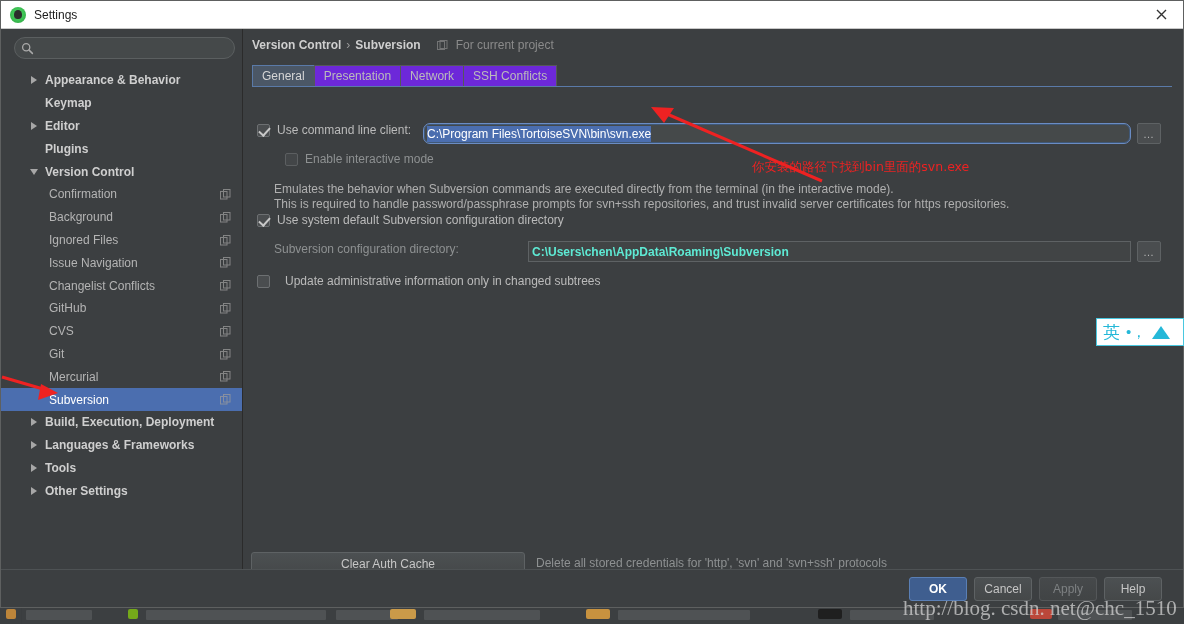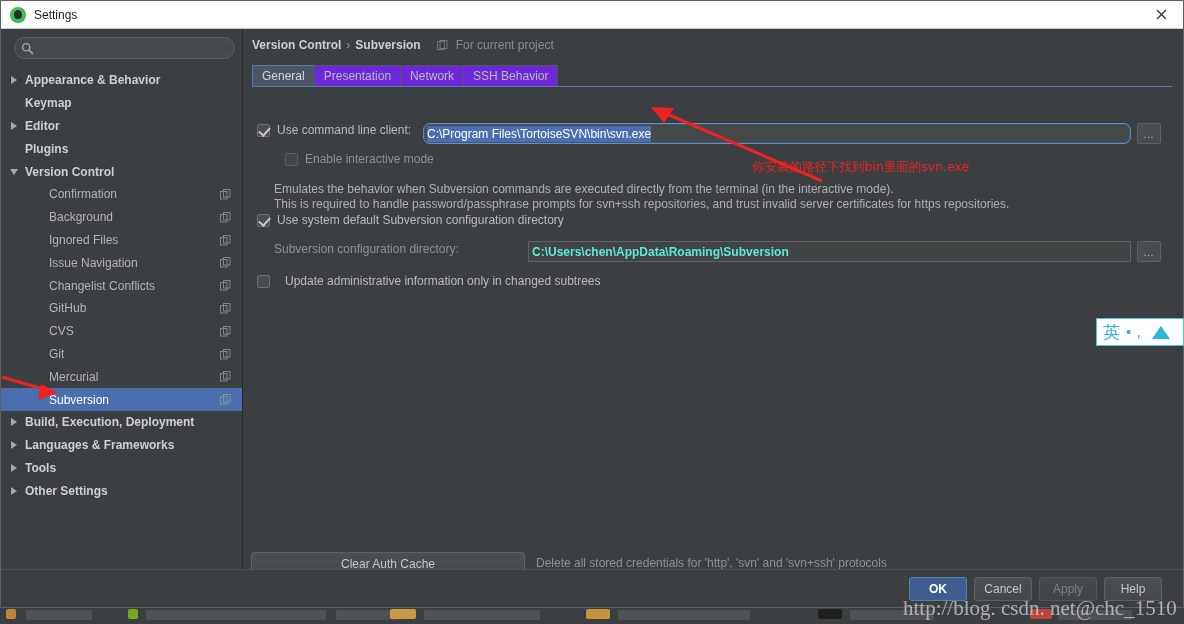--- a/index.html
+++ b/index.html
@@ -109,21 +109,21 @@
   .search-ico {
     position: absolute; left: 7px; top: 4px;
     width: 13px; height: 13px;
   }
   .tree { margin-top: 10px; }
   .tree-row {
     position: relative;
     height: 22.8px;
     display: flex; align-items: center;
     color: #bbbbbb; font-size: 12px;
-    padding-left: 6px;
+    padding-left: 26px;
     white-space: nowrap;
   }
   .tree-row.bold { font-weight: bold; color: #cfcfcf; }
   .tree-row.child { padding-left: 48px; color: #b4b4b4; }
   .tree-row.selected { background: #4b6eaf; color: #ffffff; }
   .tree-arrow {
     width: 14px; display: inline-flex; justify-content: center; align-items: center;
     margin-right: 4px;
   }
   .tri-r { width:0;height:0;border-left:6px solid #a7a7a7;border-top:4.5px solid transparent;border-bottom:4.5px solid transparent; }
@@ -483,21 +483,21 @@
             <div class="tab active">
               <span>General</span>
             </div>
             <div class="tab">
               <span>Presentation</span>
             </div>
             <div class="tab">
               <span>Network</span>
             </div>
             <div class="tab">
-              <span>SSH Behavior</span>
+              <span>SSH Conflicts</span>
             </div>
           </div>
 
         <div class="form">
 
           <div class="row" style="left:14px; top:26px;">
             <span class="cb checked"></span>
             <span class="lbl">Use command line client:</span>
           </div>
           <div class="txtfield focused" style="position:absolute; left:180px; top:26px; width:708px;border-radius:7px;">

